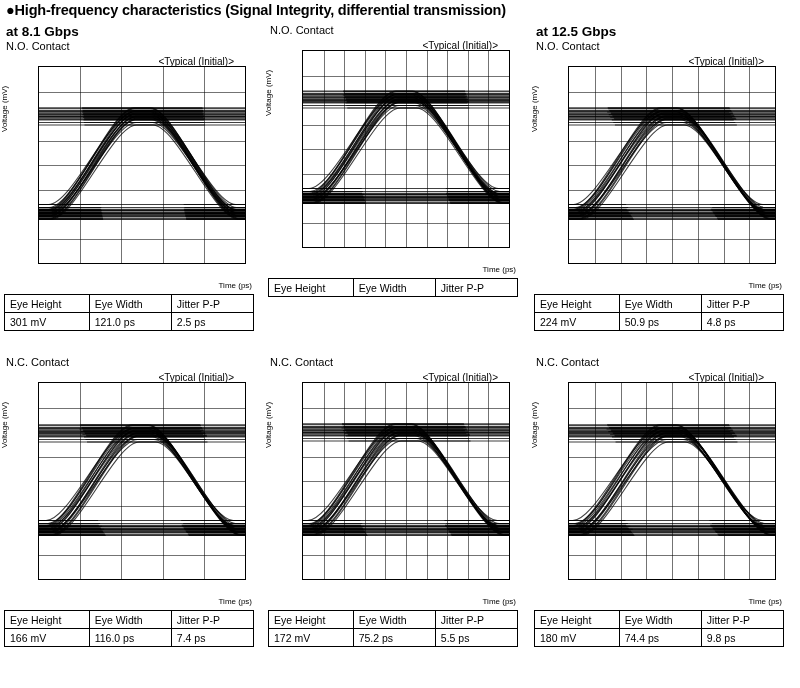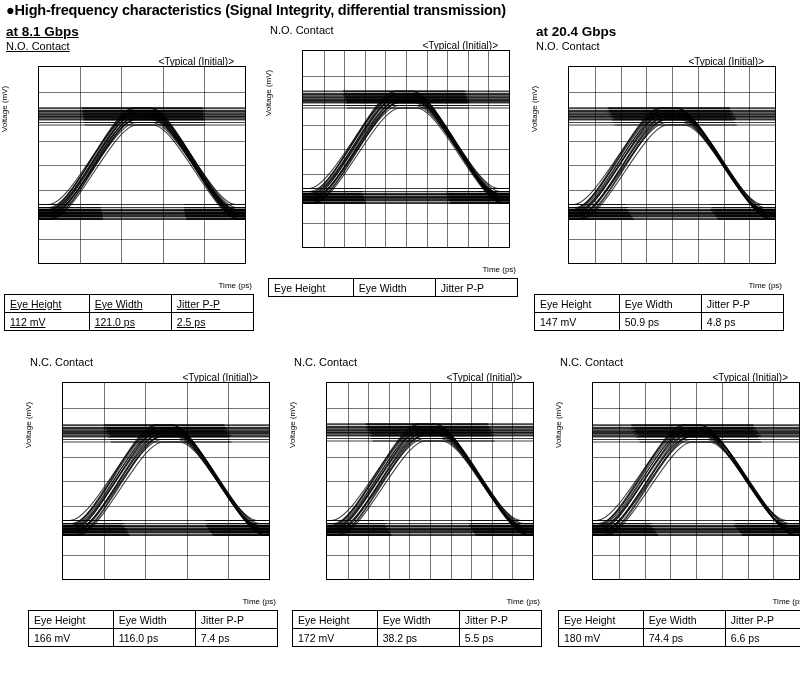--- a/index.html
+++ b/index.html
@@ -12,21 +12,21 @@
   }
   .page{position:relative;width:800px;height:688px;}
 
   .main-title{
     position:absolute;left:6px;top:2px;
     font-size:14.5px;font-weight:bold;letter-spacing:-0.2px;
     white-space:nowrap;
   }
 
   .col{position:absolute;top:24px;width:250px;}
-  .col-0{left:4px;text-decoration:underline;}
+  .col-0{left:4px;}
   .col-1{left:268px;}
   .col-2{left:534px;}
 
   .blockset{position:relative;}
 
   .speed-label{
     font-size:13.5px;font-weight:bold;margin:0 0 1px 2px;
     white-space:nowrap;
   }
   .contact-label{
@@ -71,21 +71,21 @@
     height:17px;
     padding:0 0 0 5px;
     text-align:left;
     font-weight:normal;
   }
   .tbl th{font-weight:normal;}
   .tbl col.c1{width:34%}
   .tbl col.c2{width:33%}
   .tbl col.c3{width:33%}
 
-  .lower{position:absolute;top:356px;margin-left:24px;}
+  .lower{position:absolute;top:356px;}
 </style>
 </head>
 <body>
 
 <div class="page">
 
   <div class="main-title">●High-frequency characteristics (Signal Integrity, differential transmission)</div>
 
   <div class="col col-0">
     <div class="blockset">
@@ -261,21 +261,21 @@
             <col class="c2">
             <col class="c3">
           </colgroup>
         <tbody>
             <tr>
           <th>Eye Height</th>
           <th>Eye Width</th>
           <th>Jitter P-P</th>
         </tr>
         <tr>
-          <td>112 mV</td>
+          <td>301 mV</td>
           <td>121.0 ps</td>
           <td>2.5 ps</td>
         </tr>
       </tbody>
         </table>
     </div>
 
     <div class="blockset lower" style="position:absolute;top:332px;left:0;width:250px;">
       <div class="contact-label">N.C. Contact</div>
       <div class="chart-wrap">
@@ -830,31 +830,31 @@
             <col class="c3">
           </colgroup>
         <tbody>
             <tr>
           <th>Eye Height</th>
           <th>Eye Width</th>
           <th>Jitter P-P</th>
         </tr>
         <tr>
           <td>172 mV</td>
-          <td>38.2 ps</td>
+          <td>75.2 ps</td>
           <td>5.5 ps</td>
         </tr>
       </tbody>
         </table>
     </div>
   </div>
 
   <div class="col col-2">
     <div class="blockset">
-      <div class="speed-label">at 20.4 Gbps</div>
+      <div class="speed-label">at 12.5 Gbps</div>
       <div class="contact-label">N.O. Contact</div>
       <div class="chart-wrap">
           <div class="typ-note">&lt;Typical (Initial)&gt;</div>
           <div class="yaxis-title">Voltage (mV)</div>
           <div class="xaxis-title">Time (ps)</div>
           <div class="plot">
             <div class="gridh" style="top: 171.5px;"></div>
             <div class="gridh" style="top: 147px;"></div>
             <div class="gridh" style="top: 122.5px;"></div>
             <div class="gridh" style="top: 98px;"></div>
@@ -1022,21 +1022,21 @@
             <col class="c2">
             <col class="c3">
           </colgroup>
         <tbody>
             <tr>
           <th>Eye Height</th>
           <th>Eye Width</th>
           <th>Jitter P-P</th>
         </tr>
         <tr>
-          <td>147 mV</td>
+          <td>224 mV</td>
           <td>50.9 ps</td>
           <td>4.8 ps</td>
         </tr>
       </tbody>
         </table>
     </div>
 
     <div class="blockset lower" style="position:absolute;top:332px;left:0;width:250px;">
       <div class="contact-label">N.C. Contact</div>
       <div class="chart-wrap">
@@ -1214,20 +1214,20 @@
           </colgroup>
         <tbody>
             <tr>
           <th>Eye Height</th>
           <th>Eye Width</th>
           <th>Jitter P-P</th>
         </tr>
         <tr>
           <td>180 mV</td>
           <td>74.4 ps</td>
-          <td>6.6 ps</td>
+          <td>9.8 ps</td>
         </tr>
       </tbody>
         </table>
     </div>
   </div>
 
 </div>
 
 </body></html>

